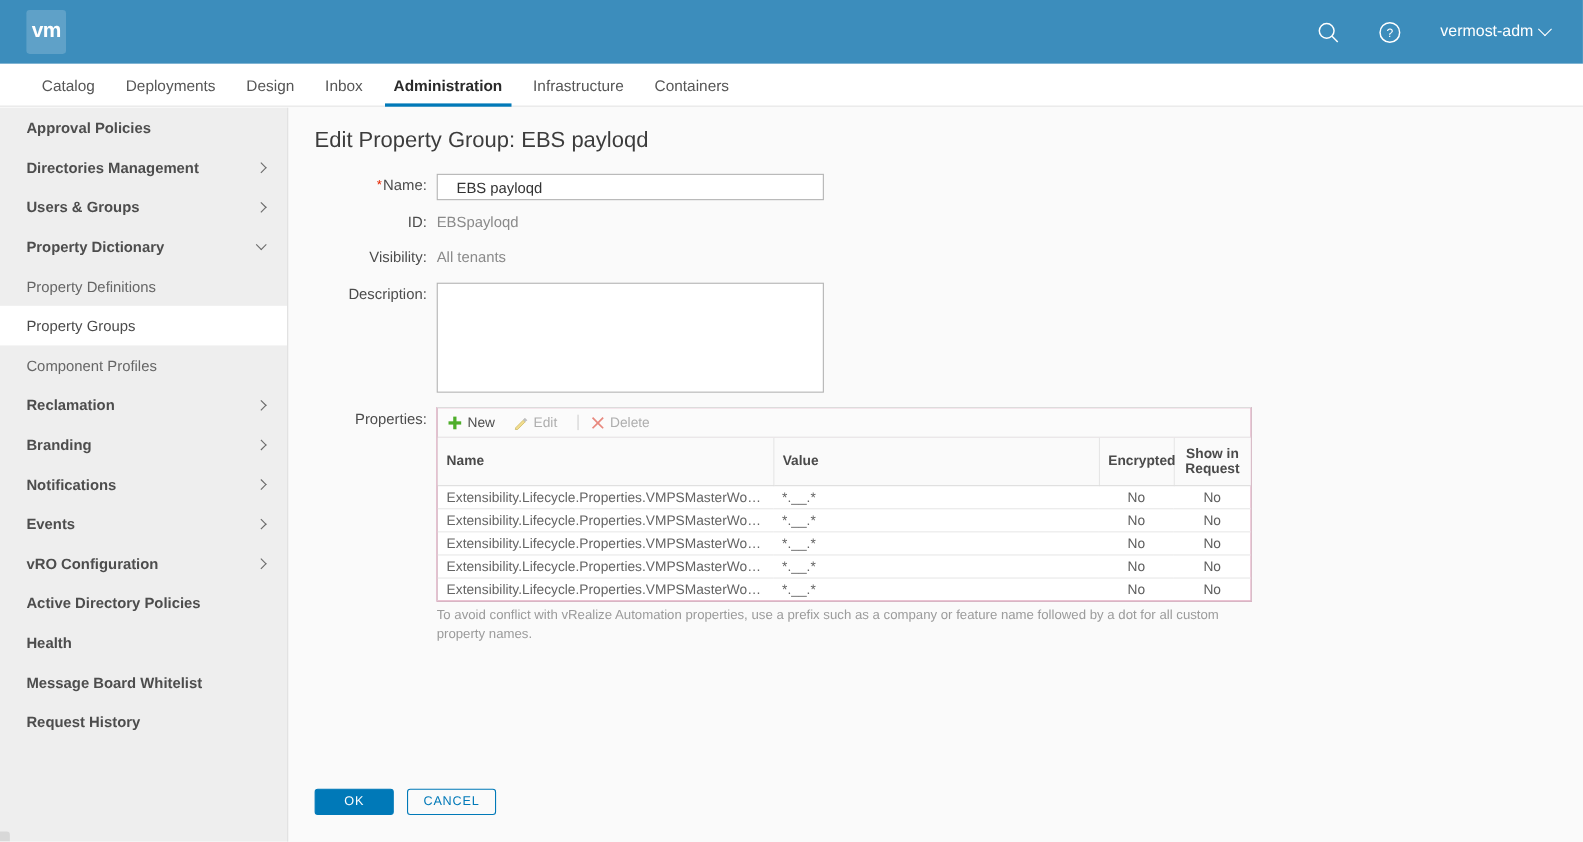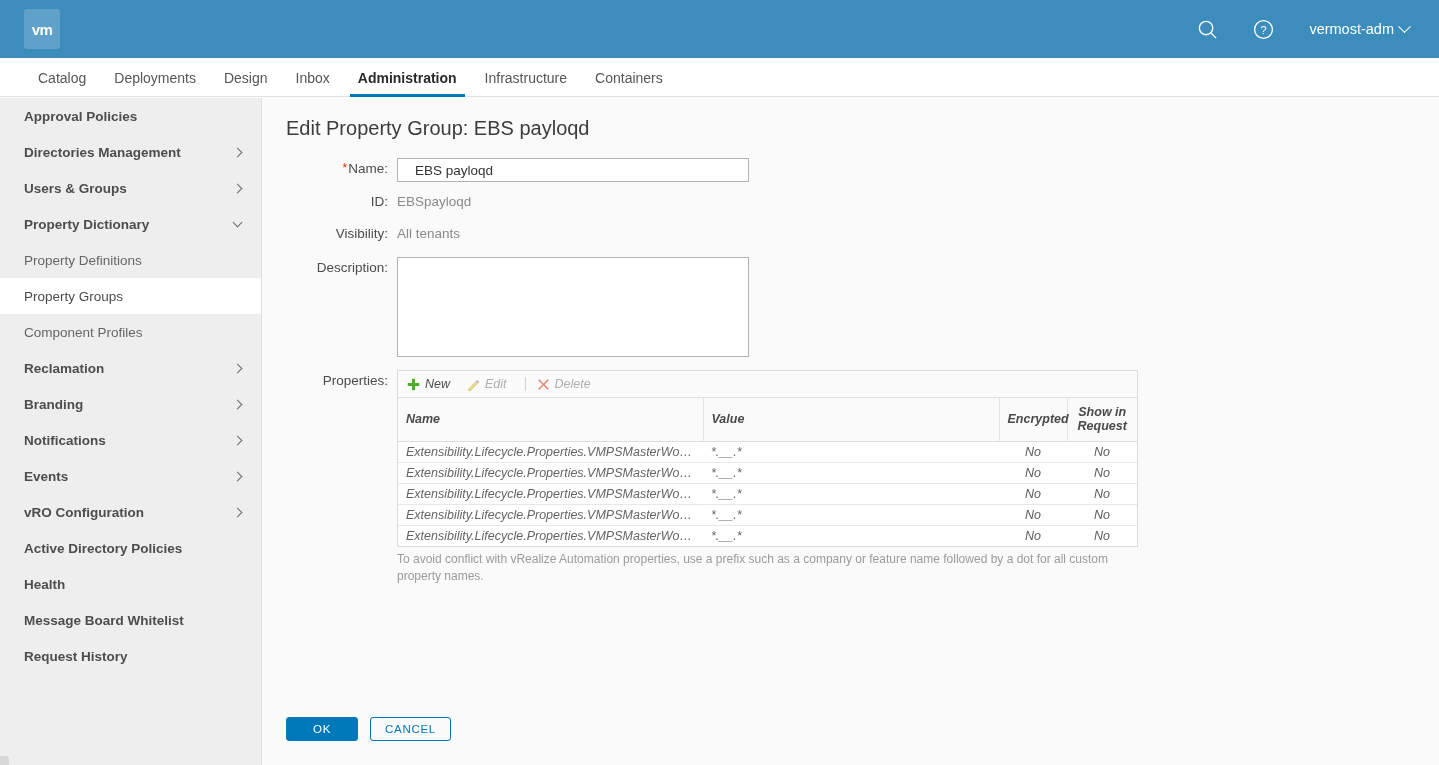--- a/index.html
+++ b/index.html
@@ -18,21 +18,21 @@
     width: 1439px; height: 58px;
     background: #3c8dbc;
     display: flex; align-items: center;
   }
   .logo-box {
     margin-left: 24px;
     width: 36px; height: 40px;
     background: rgba(255,255,255,0.18);
     border-radius: 3px;
     display: flex; align-items: center; justify-content: center;
-    color: #ffffff; font-size: 15px; font-weight: bold;
+    color: #ffffff; font-size: 19px; font-weight: bold;
     letter-spacing: -0.5px;
   }
   .topbar-right {
     margin-left: auto;
     display: flex; align-items: center; gap: 0px;
     padding-right: 22px;
   }
   .icon-btn {
     width: 56px; height: 58px;
     display: flex; align-items: center; justify-content: center;
@@ -175,21 +175,20 @@
     resize: none;
     font-family: "Liberation Sans", sans-serif;
     outline: none;
   }
 
   
   .prop-panel {
     width: 741px;
     border: 1px solid #dcdcdc;
     background: #be185d;
-    font-style: italic;
   }
   .prop-toolbar {
     height: 27px;
     display: flex; align-items: center;
     padding-left: 9px;
     gap: 0px;
     background: #fbfbfb;
     border-bottom: 1px solid #e0e0e0;
   }
   .tb-btn {

